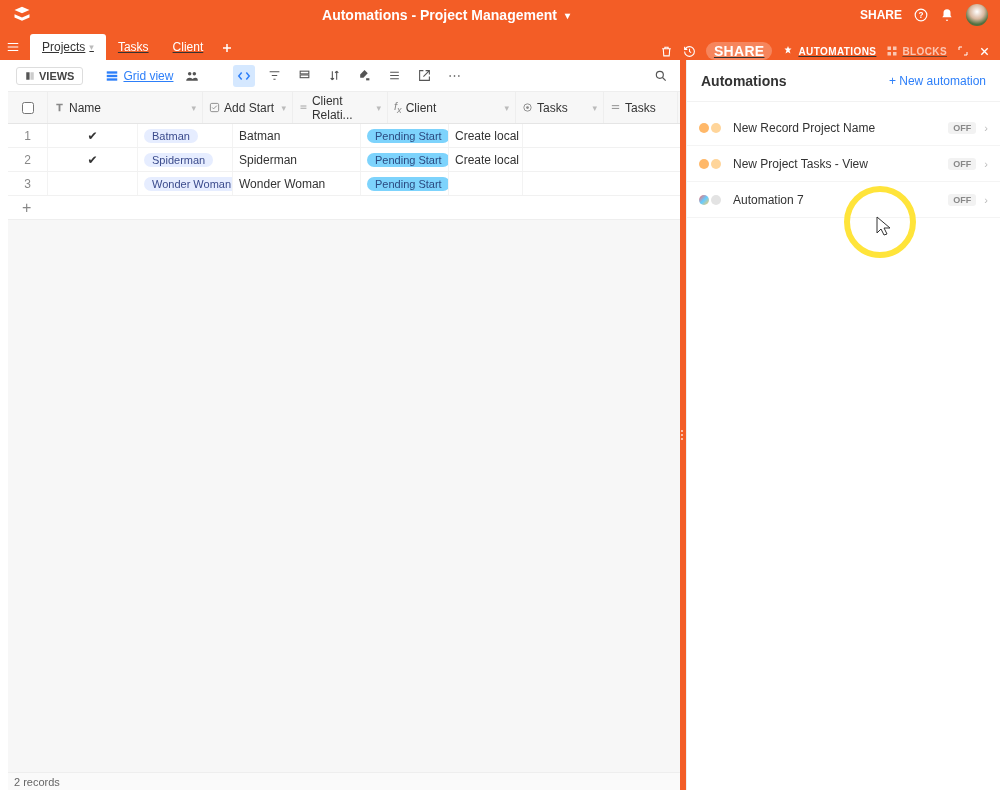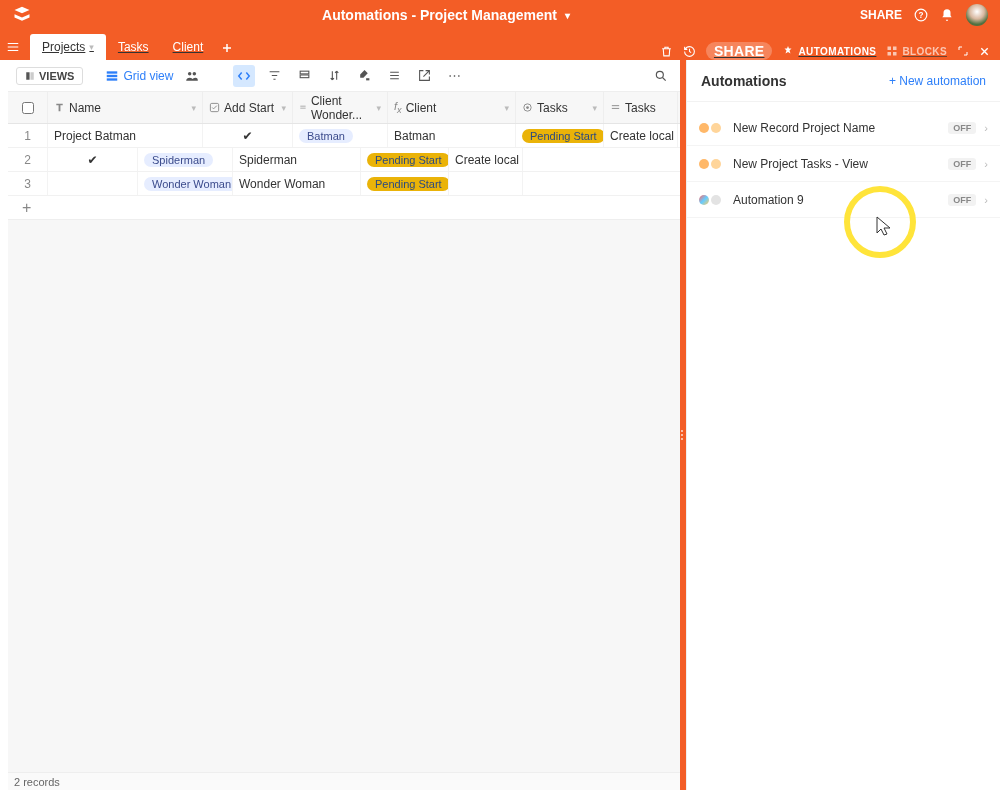--- a/index.html
+++ b/index.html
@@ -69,21 +69,21 @@
 .toolbar {
   height: 32px;
   border-bottom: 1px solid #eee;
   display: flex;
   align-items: center;
   padding: 0 8px;
   gap: 8px;
   color: #444;
 }
 .views-btn { border:1px solid #ddd; border-radius:3px; padding:2px 8px; font-size:11px; font-weight:600; display:flex; align-items:center; gap:4px; cursor:pointer;}
-.gridview-btn { color:#2d7ff9; display:flex;align-items:center;gap:4px; font-size:12px; cursor:pointer;}
+.gridview-btn { color:#2d7ff9; display:flex;align-items:center;gap:4px; font-size:12px; cursor:pointer;text-decoration:underline;}
 .tool-icon { width:22px; height:22px; display:flex; align-items:center; justify-content:center; border-radius:3px; cursor:pointer; color:#555;}
 .tool-icon.active { background:#d5e8ff; color:#2d7ff9;}
 .toolbar .spacer { flex:1;}
 .grid {
   flex:1;
   overflow: hidden;
   background: #f7f7f7;
   position:relative;
 }
 .ghead {
@@ -100,21 +100,21 @@
 .col-add { width:90px;}
 .col-client-rel { width:95px;}
 .col-client { width:128px;}
 .col-status { width:88px;}
 .col-tasks { width:74px;}
 .gcell-h .dd { margin-left:auto; color:#bbb; font-size:9px; cursor:pointer;}
 .grow { display:flex; height:24px; font-size:12px; background:#fff; border-bottom:1px solid #f1f1f1;}
 .gcell { display:flex; align-items:center; padding:0 6px; border-right:1px solid #f3f3f3; overflow:hidden; white-space:nowrap;}
 .gcell.rownum { width:40px; justify-content:center; color:#888; background:#fff;}
 .pill { background:#e6edff; color:#3b4b8c; border-radius:9px; padding:1px 8px; font-size:11px;}
-.pill.pending { background:#eab308; color:#2b4a80;}
+.pill.pending { background:#7dd3fc; color:#2b4a80;}
 .check { color:#333; font-size:12px; }
 .addrow { height:24px; display:flex; align-items:center; padding-left:14px; color:#888; font-size:16px; background:#fff; border-bottom:1px solid #eee; cursor:pointer;}
 .grid-footer { position:absolute; bottom:0; left:0; right:0; height:18px; background:#fafafa; border-top:1px solid #eee; font-size:11px; color:#666; padding-left:6px; display:flex; align-items:center;}
 
 .divider { width:6px; background:#f35d26; position:relative;}
 .divider .handle { position:absolute; top:50%; left:1px; width:4px; height:20px; display:flex; flex-direction:column; gap:2px; justify-content:center;}
 .divider .dot { width:2px; height:2px; background:rgba(255,255,255,0.8); border-radius:50%;}
 
 .panel {
   width: 314px;
@@ -353,21 +353,21 @@
               <rect x="3" y="3" width="18" height="18" rx="3" fill="none" stroke="#888" stroke-width="2"></rect>
               <path d="M7 12l3 3 7-7" stroke="#888" stroke-width="2" fill="none"></path>
             </svg>
           <span>Add Start</span>
             <span class="dd">▾</span>
         </div>
         <div class="gcell-h col-client-rel">
           <svg width="11" height="11" viewBox="0 0 24 24" fill="none" stroke="#888" stroke-width="2">
               <path d="M4 8h16M4 14h16"></path>
             </svg>
-          <span>Client Wonder...</span>
+          <span>Client Relati...</span>
             <span class="dd">▾</span>
         </div>
         <div class="gcell-h col-client">
           <span style="font-style:italic;color:#888;font-size:11px;text-align:right;">f<sub>x</sub></span>
           <span>Client</span>
             <span class="dd">▾</span>
         </div>
         <div class="gcell-h col-status">
           <svg width="11" height="11" viewBox="0 0 24 24" fill="#888">
               <circle cx="12" cy="12" r="8" fill="none" stroke="#888" stroke-width="2"></circle>
@@ -380,21 +380,20 @@
           <svg width="11" height="11" viewBox="0 0 24 24" fill="none" stroke="#888" stroke-width="2">
               <path d="M4 8h16M4 14h16"></path>
             </svg>
           <span>Tasks</span>
         </div>
       </div>
 
       <div id="rows">
           <div class="grow">
             <div class="gcell rownum">1</div>
-            <div class="gcell col-name">Project Batman</div>
             <div class="gcell col-add" style="justify-content:center;">
               <span class="check">✔</span>
             </div>
             <div class="gcell col-client-rel">
               <span class="pill">Batman</span>
             </div>
             <div class="gcell col-client">Batman</div>
             <div class="gcell col-status">
               <span class="pill pending">Pending Start</span>
             </div>
@@ -464,21 +463,21 @@
           </span>
           <span class="aname">New Project Tasks - View</span>
           <span class="offchip">OFF</span>
           <span class="chev">›</span>
         </div>
         <div class="autoitem">
           <span class="icons">
             <span class="bubble multi"></span>
             <span class="bubble grey"></span>
           </span>
-          <span class="aname">Automation 9</span>
+          <span class="aname">Automation 7</span>
           <span class="offchip">OFF</span>
           <span class="chev">›</span>
         </div>
       </div>
     <div class="cursor-ring">
       <span class="cursor-arrow">
         <svg width="18" height="22" viewBox="0 0 18 22">
             <path d="M2 2l0 16 4-4 3 6 3-1-3-6h6z" fill="white" stroke="#333" stroke-width="1"></path>
           </svg>
       </span>

